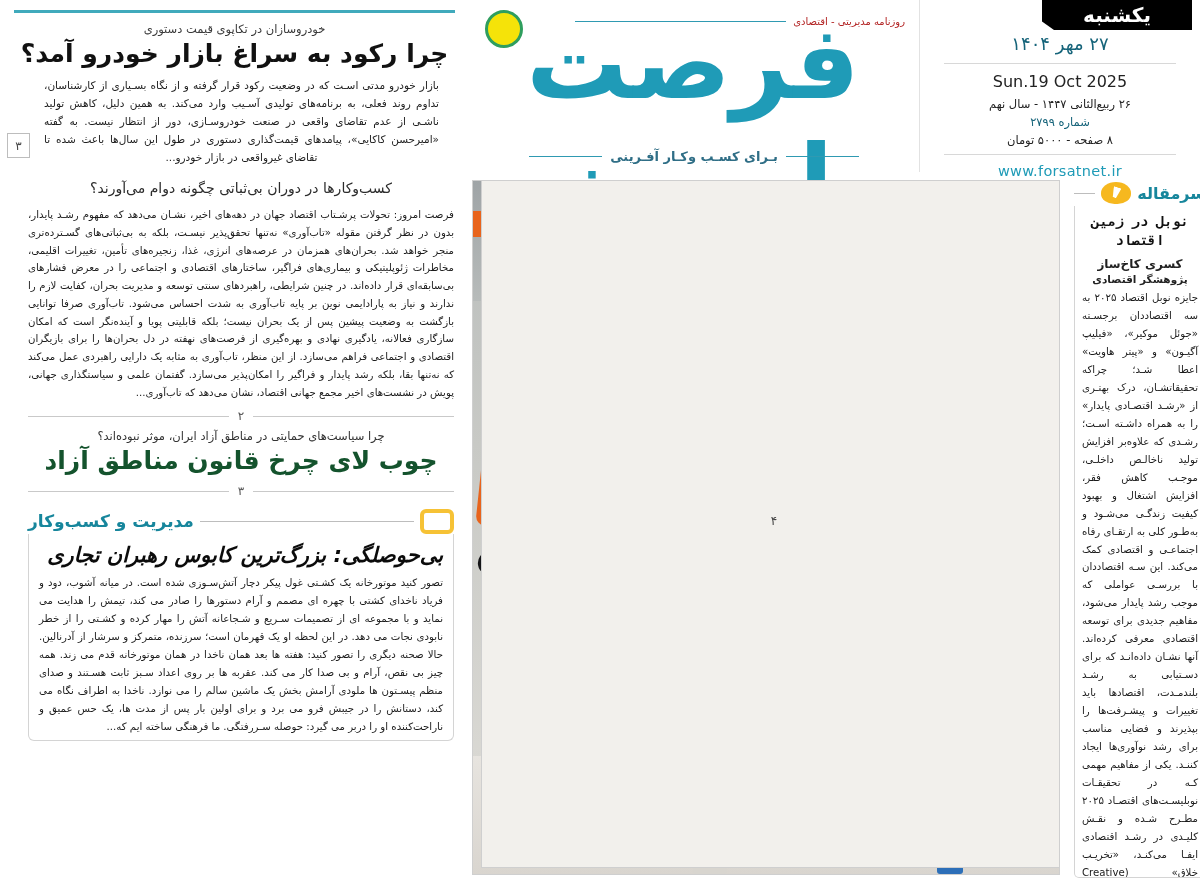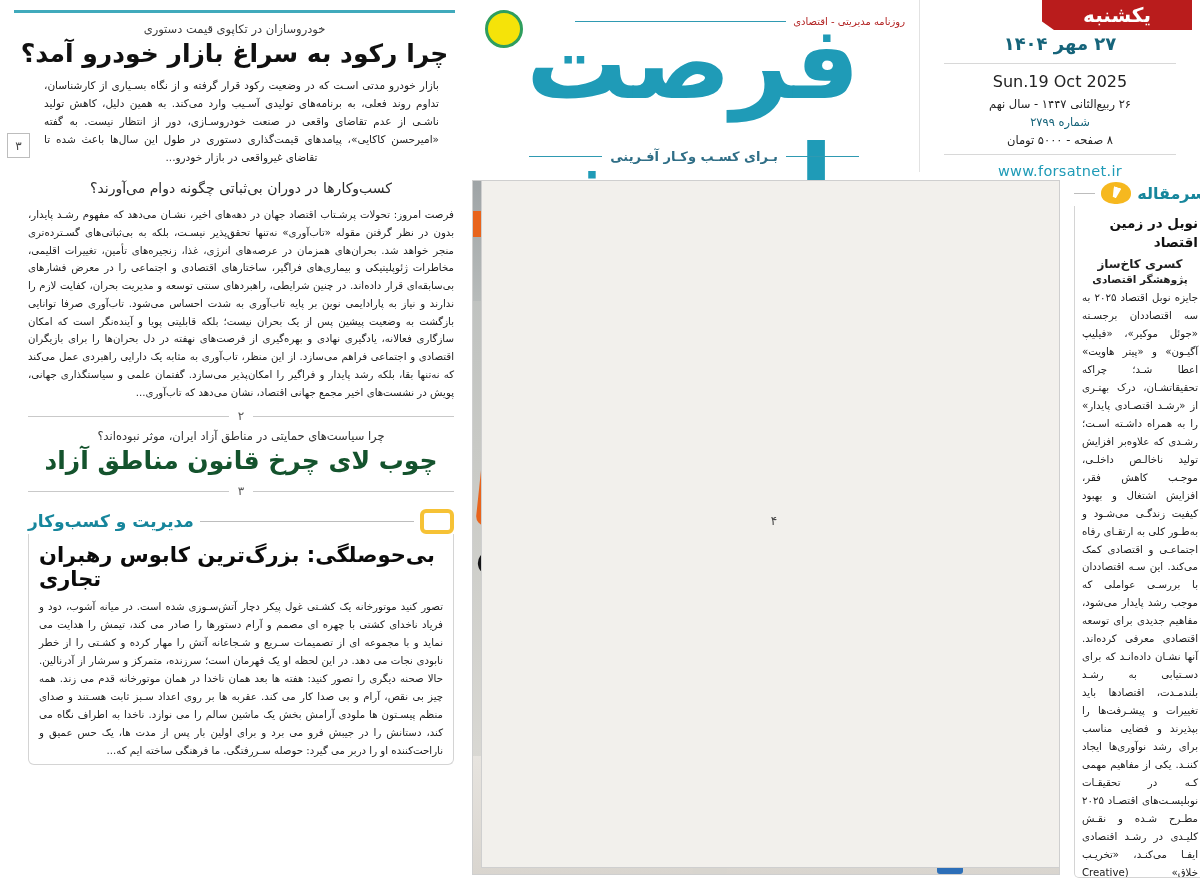--- a/index.html
+++ b/index.html
@@ -43,24 +43,24 @@
             border-radius:50%; background:#f5e309; border:3px solid #2f9e5e; }
   .logo-bot-line { position:absolute; bottom:8px; right:60px; width:330px;
                    display:flex; align-items:center; gap:8px; direction:rtl;}
   .logo-bot-line .ln { flex:1; height:1px; background:#2f9ab2; }
   .logo-bot-line .tx { font-size:13px; color:#2f6e86; white-space:nowrap; font-weight:bold;}
 
   
   .info-col { position:absolute; right:0; top:0; width:281px; height:172px;
               border-left:1px solid #e2e2e2; text-align:center; }
   .day-banner { position:relative; margin:0 8px 0 auto; width:150px; height:30px;
-                background:#b91c1c; color:#fff; font-size:20px; font-weight:bold;
+                background:#000000; color:#fff; font-size:20px; font-weight:bold;
                 display:flex; align-items:center; justify-content:center;
                 clip-path: polygon(0 0, 100% 0, 100% 100%, 12px 100%, 0 72%); }
-  .date-fa { font-size:18px; font-weight:bold; color:#16647a; margin-top:3px; letter-spacing:1px;}
+  .date-fa { font-size:18px; font-weight:normal; color:#16647a; margin-top:3px; letter-spacing:1px;}
   .info-hr { height:1px; background:#d8d8d8; margin:9px 24px 8px 24px; }
   .date-en { font-size:16px; color:#222; margin-bottom:6px; }
   .info-line { font-size:11.5px; color:#16647a; margin-bottom:4px; }
   .info-line.dark { color:#222; }
   .info-hr2 { height:1px; background:#d8d8d8; margin:7px 24px 8px 24px; }
   .site { font-size:14.5px; color:#1f9bb7; letter-spacing:.3px; direction:ltr; }
 
   
   .main { position:absolute; top:172px; left:16px; width:1200px; height:711px; }
 
@@ -70,22 +70,22 @@
   .sec-head { position:relative; display:flex; align-items:center; gap:6px;
               direction:rtl; height:26px; }
   .sec-head .label { font-size:16px; font-weight:bold; color:#17869c; white-space:nowrap; }
   .sec-head .ln { flex:1; height:1px; background:#bdbdbd; }
   .pen-icon { width:30px; height:22px; position:relative; flex:0 0 auto; }
   .pen-icon .blob { position:absolute; inset:0; background:#f6b81f; border-radius:50% 50% 45% 45%; }
   .pen-icon .nib { position:absolute; left:11px; top:5px; width:8px; height:11px;
                    background:#fff; transform:rotate(18deg); clip-path:polygon(0 0,100% 0,70% 100%,30% 100%); }
   .edit-box { border:1px solid #d4d4d4; border-top:none; border-radius:0 0 5px 5px;
               margin-top:0; padding:8px 7px 6px 7px; height:672px; overflow:hidden; }
-  .edit-title { font-size:13.5px; font-weight:bold; color:#111; 
-                line-height:1.4; margin-bottom:4px; }
+  .edit-title { font-size:13.5px; font-weight:bold; color:#111; text-align:center;
+                line-height:1.4; margin-bottom:4px;font-family:Liberation Mono, monospace; }
   .edit-author { font-size:12px; font-weight:bold; color:#222; text-align:center; line-height:1.45;}
   .edit-role { font-size:10.5px; font-weight:bold; color:#222; text-align:center; margin-bottom:4px;}
   .edit-body { font-size:10.2px; line-height:1.76; color:#1b1b1b; text-align:justify; }
 
   
   .photo-col { position:absolute; right:150px; top:0; width:600px; height:711px; padding:8px 6px 8px 6px;}
   .photo { position:relative; width:100%; height:695px; overflow:hidden;
            border:1px solid #cfcfcf; background:#caccc9; }
   .cap-wrap { position:absolute; top:16px; right:0; left:0; text-align:center; z-index:6;
               padding:0 14px; }
@@ -133,22 +133,22 @@
   .mb-head { position:relative; display:flex; align-items:center; gap:6px;
              direction:rtl; height:26px; margin-top:10px; }
   .mb-head .label { font-size:17px; font-weight:bold; color:#17869c; white-space:nowrap; }
   .mb-head .ln { flex:1; height:1px; background:#bdbdbd; }
   .box-icon { width:34px; height:25px; position:relative; flex:0 0 auto; }
   .box-icon .ring { position:absolute; inset:0; border:4px solid #f6c235; border-radius:6px; }
   .box-icon .inner { position:absolute; left:6px; top:5px; right:6px; bottom:5px;
                      background:#fff; border-radius:2px; }
   .mb-box { border:1px solid #d4d4d4; border-top:none; border-radius:0 0 6px 6px;
             padding:9px 10px 4px 10px; }
-  .mb-title { font-size:21px; font-weight:bold; color:#0b0b0b; text-align:left;
-              margin-bottom:7px; letter-spacing:-.6px;}
+  .mb-title { font-size:21px; font-weight:bold; color:#0b0b0b; text-align:right;
+              margin-bottom:7px; letter-spacing:-.6px;font-style:italic;}
   .mb-body { font-size:10.2px; line-height:1.76; color:#1b1b1b; text-align:justify; }
 </style>
 </head>
 <body>
 
 <div class="page">
 
   <div class="masthead">
 
     <div class="lead-col">

